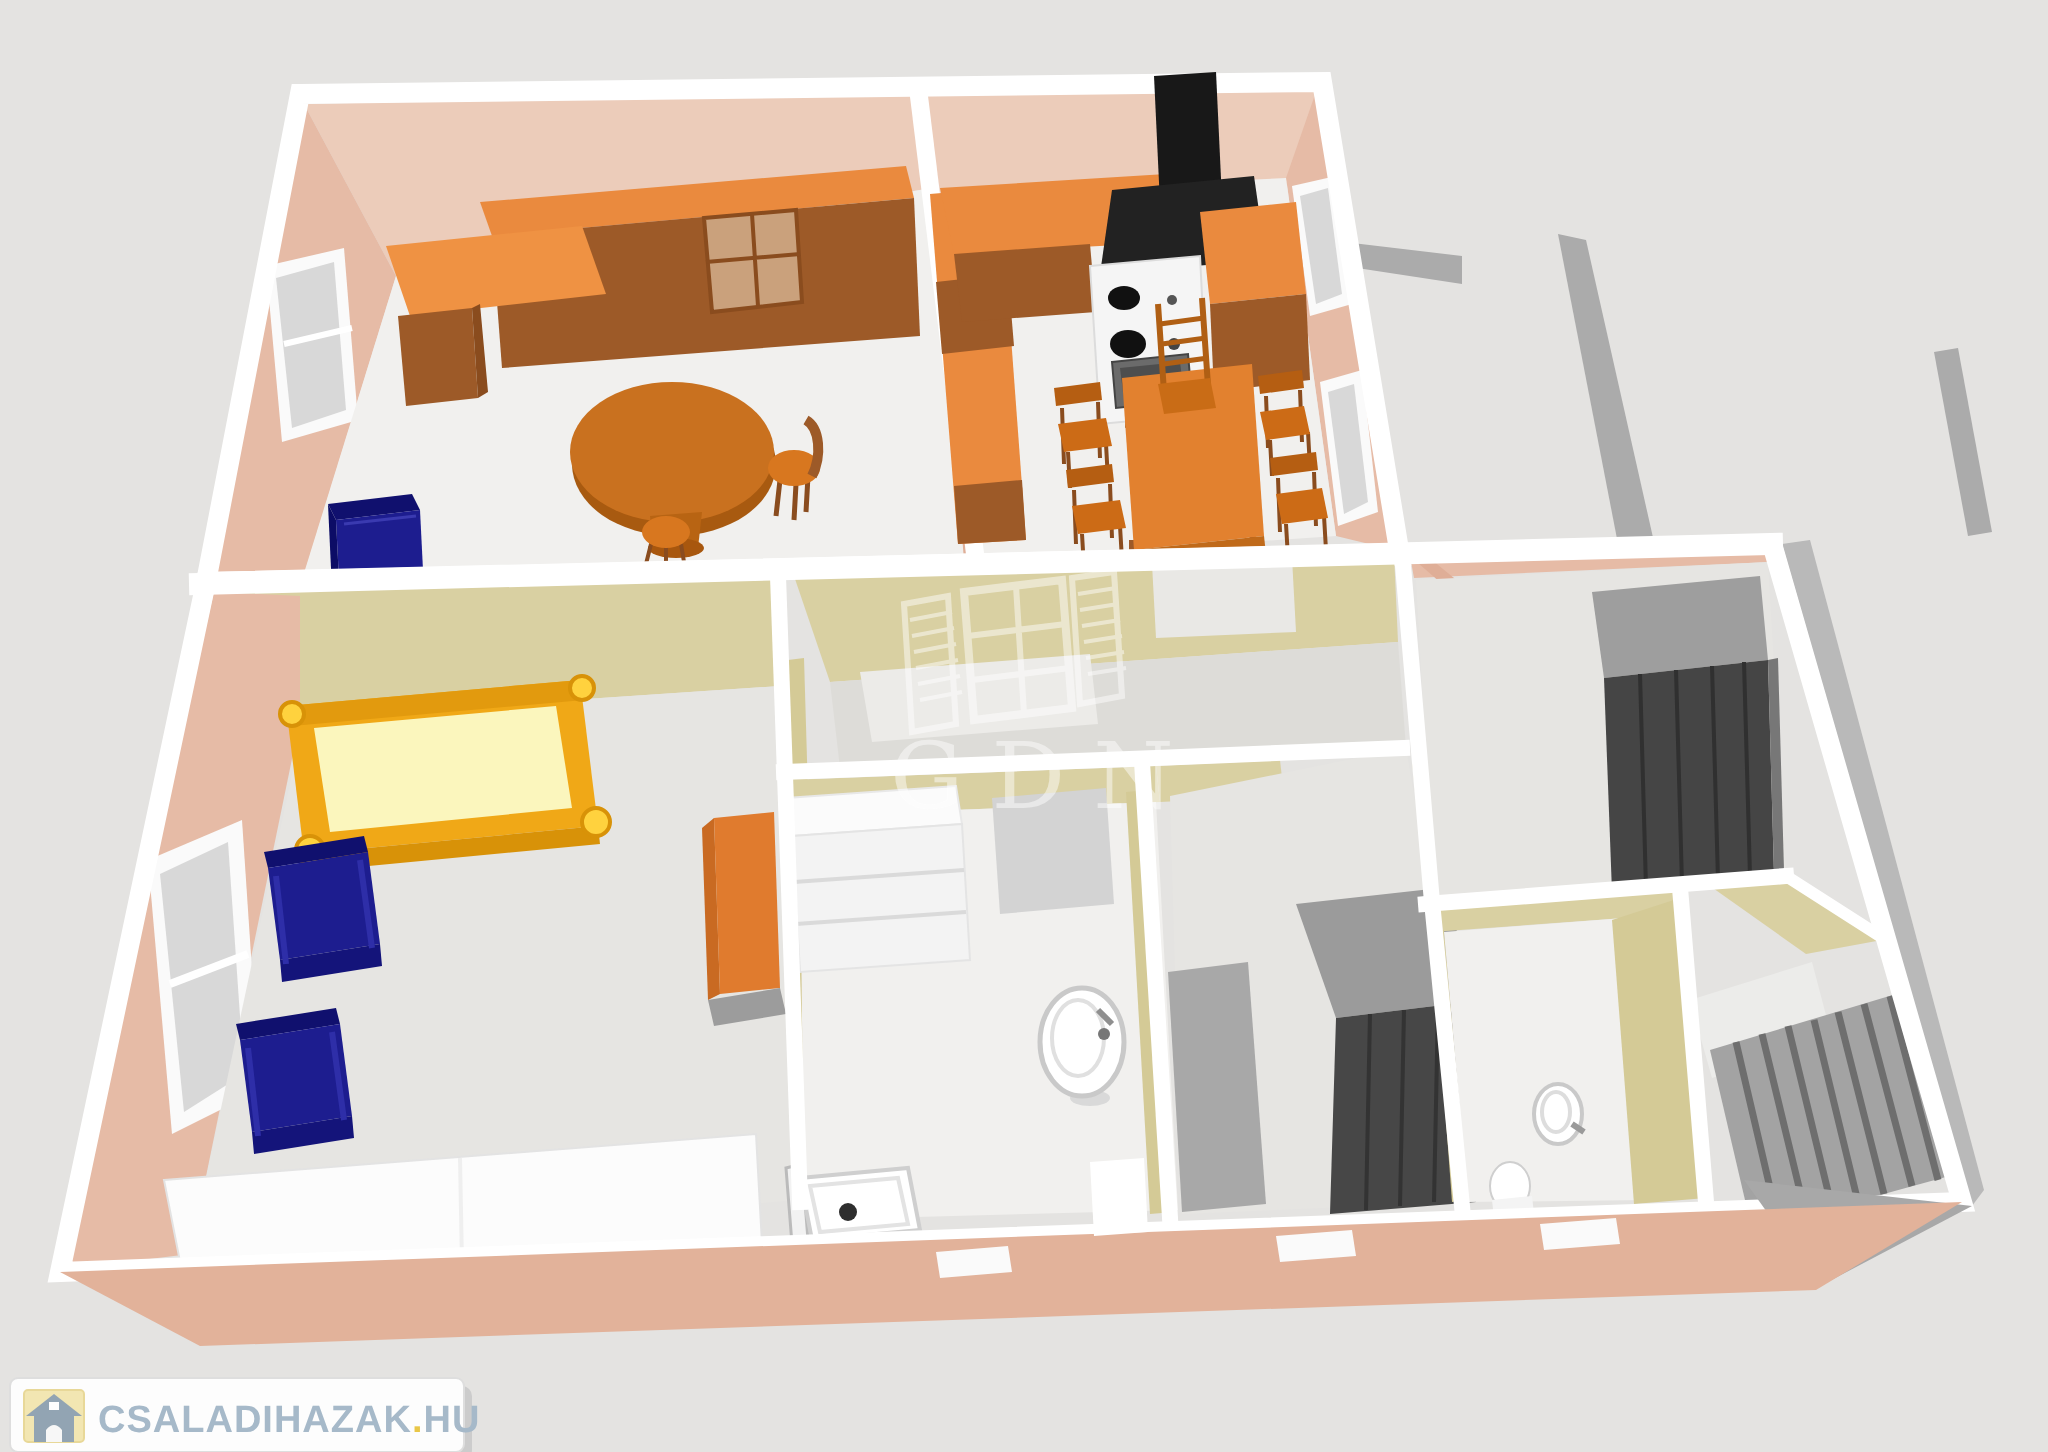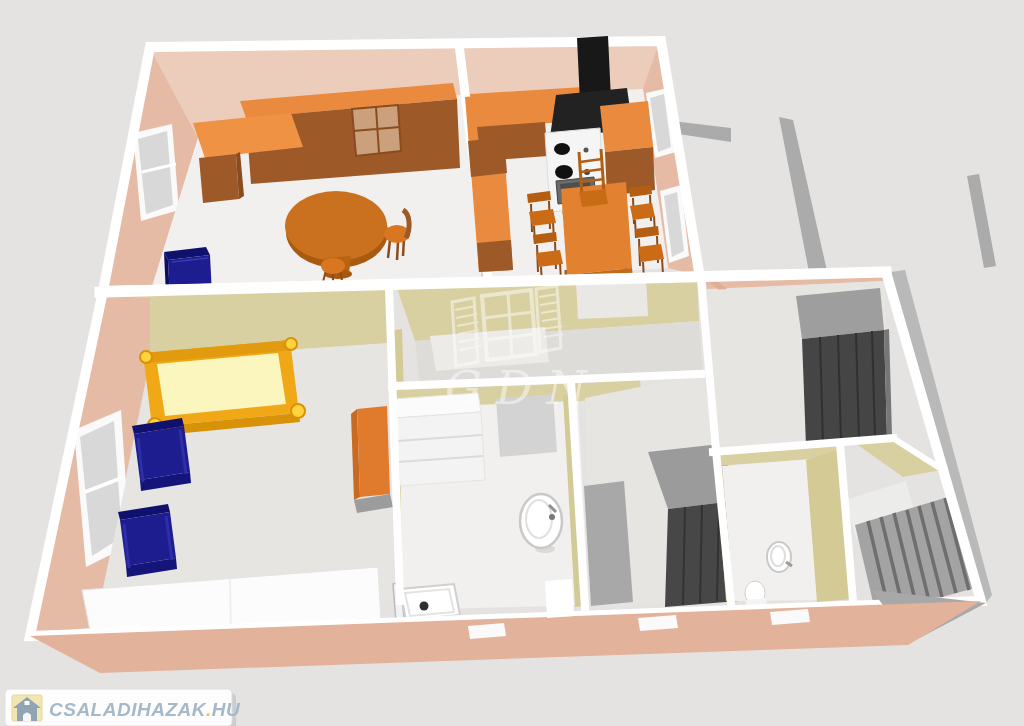--- a/index.html
+++ b/index.html
@@ -1,17 +1,17 @@
 <!DOCTYPE html>
 <html><head>
 <meta charset="utf-8">
 <style>
   html,body{margin:0;padding:0;background:#e4e3e1;}
   .stage{position:relative;width:1024px;height:726px;overflow:hidden;background:#a21caf;
-         font-family:"Liberation Sans",sans-serif;font-style:italic;}
+         font-family:"Liberation Sans",sans-serif;}
   svg{display:block}
   .band{fill:none;stroke:#ffffff;stroke-linecap:square;stroke-linejoin:miter;}
   .salmon-top{fill:#ecccba}
   .salmon{fill:#e6bba6}
   .salmon-dk{fill:#dfae97}
   .khaki{fill:#d9d0a2}
   .khaki-dk{fill:#d4ca96}
   .floor-up{fill:#f1f0ee}
   .floor-lo{fill:#e6e5e2}
   .floor-mid{fill:#dddcd8}

